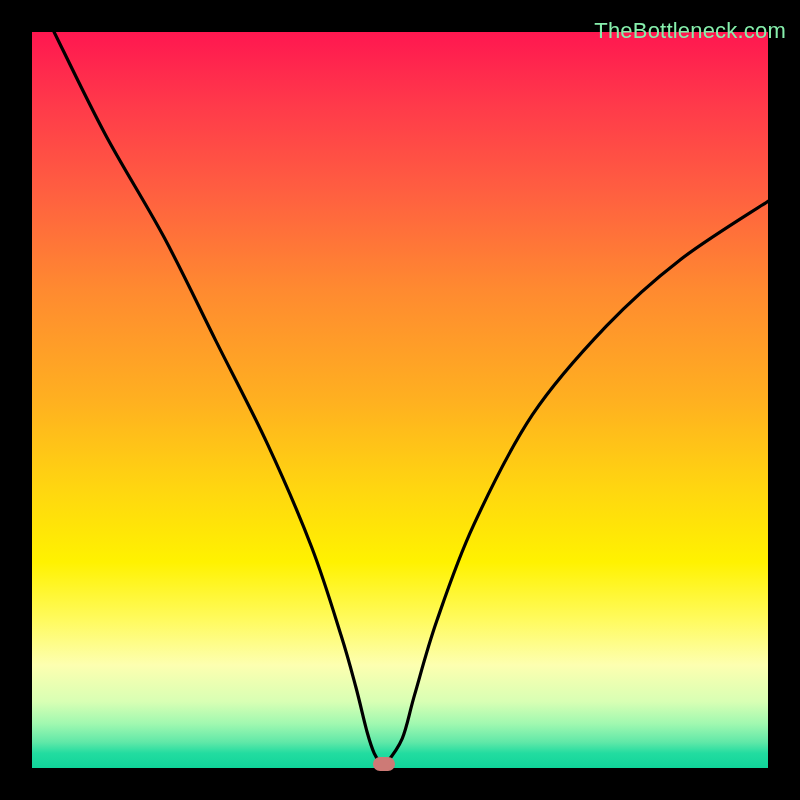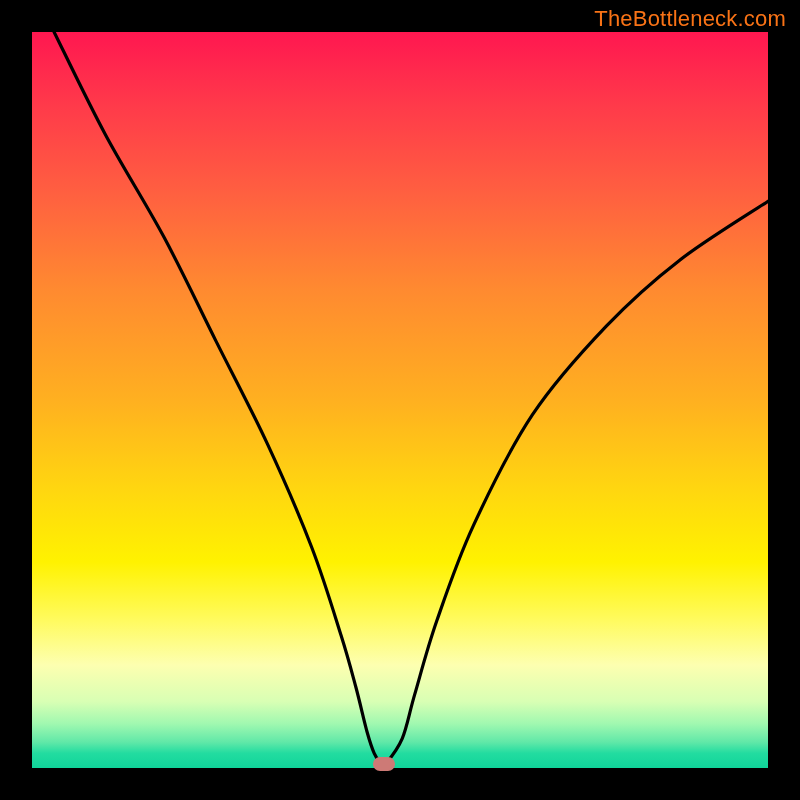--- a/index.html
+++ b/index.html
@@ -6,23 +6,23 @@
   body {
     width: 800px;
     height: 800px;
     background: #000;
     position: relative;
     font-family: Arial, sans-serif;
     overflow: hidden;
   }
   .watermark {
     position: absolute;
-    top: 6px;
+    top: 18px;
     right: 14px;
-    color: #f97316;
+    color: #86efac;
     font-size: 22px;
     font-weight: 500;
     z-index: 10;
     letter-spacing: 0.2px;
   }
   .plot-area {
     position: absolute;
     left: 32px;
     top: 32px;
     width: 736px;

